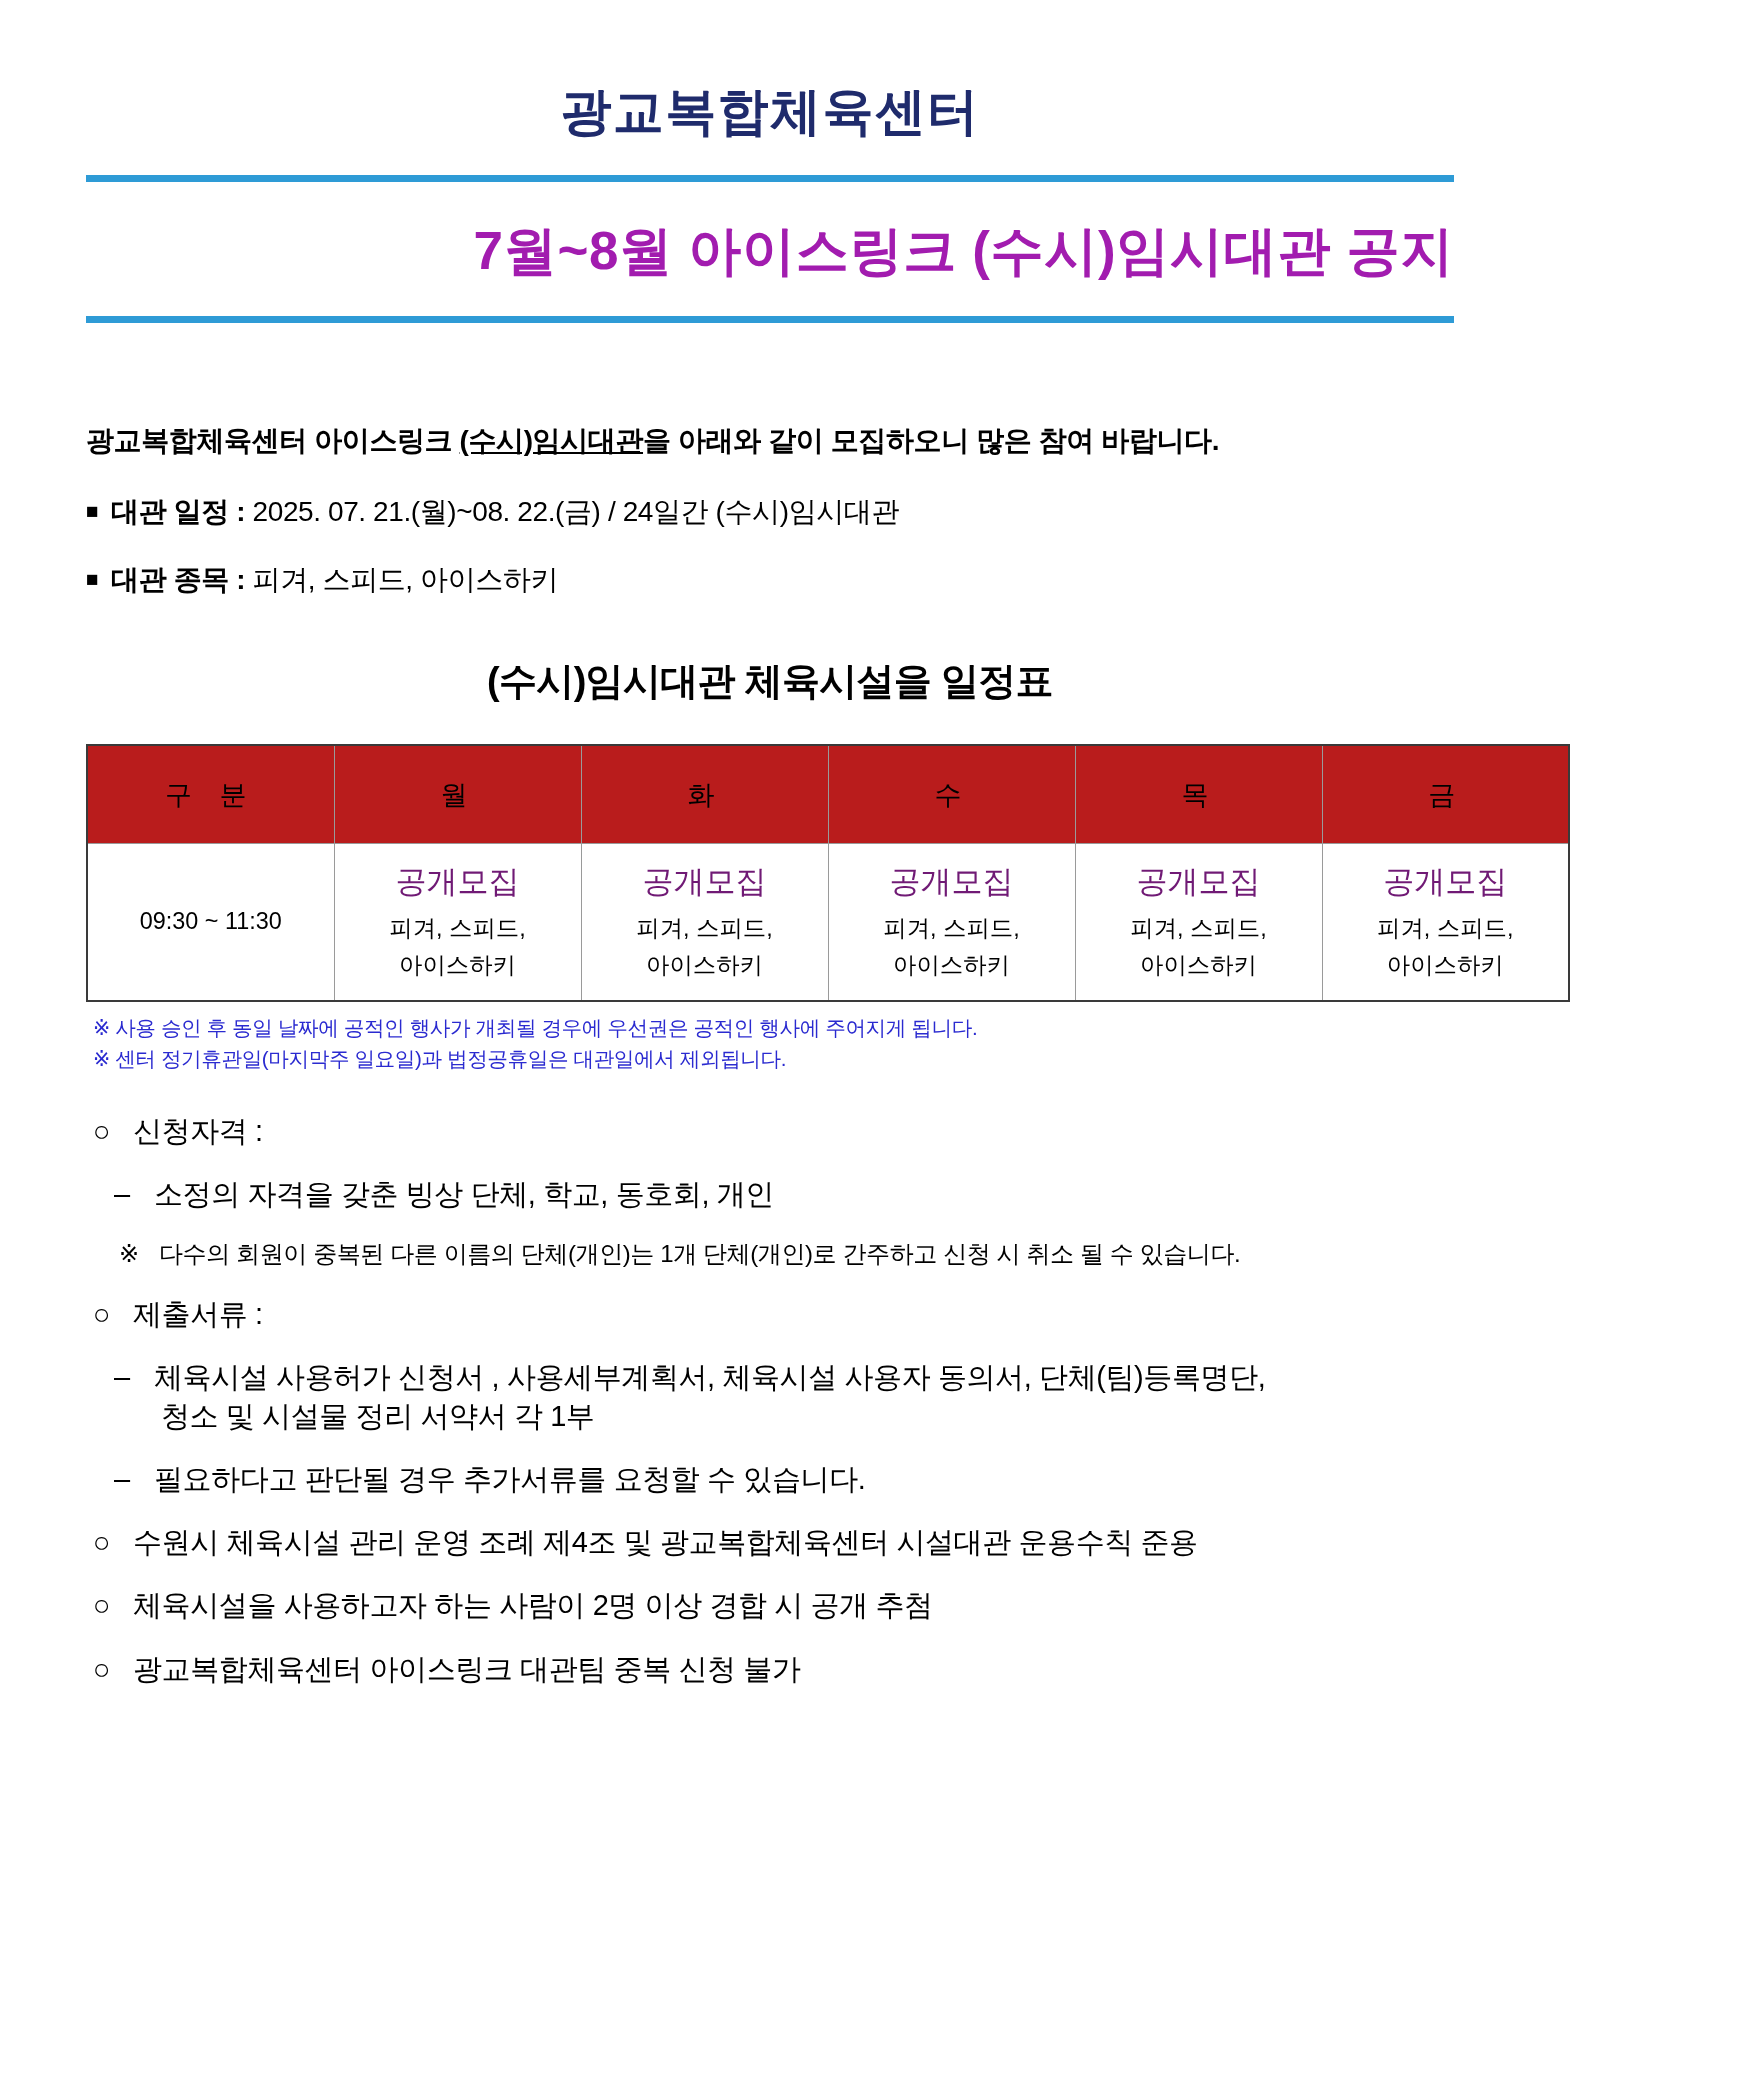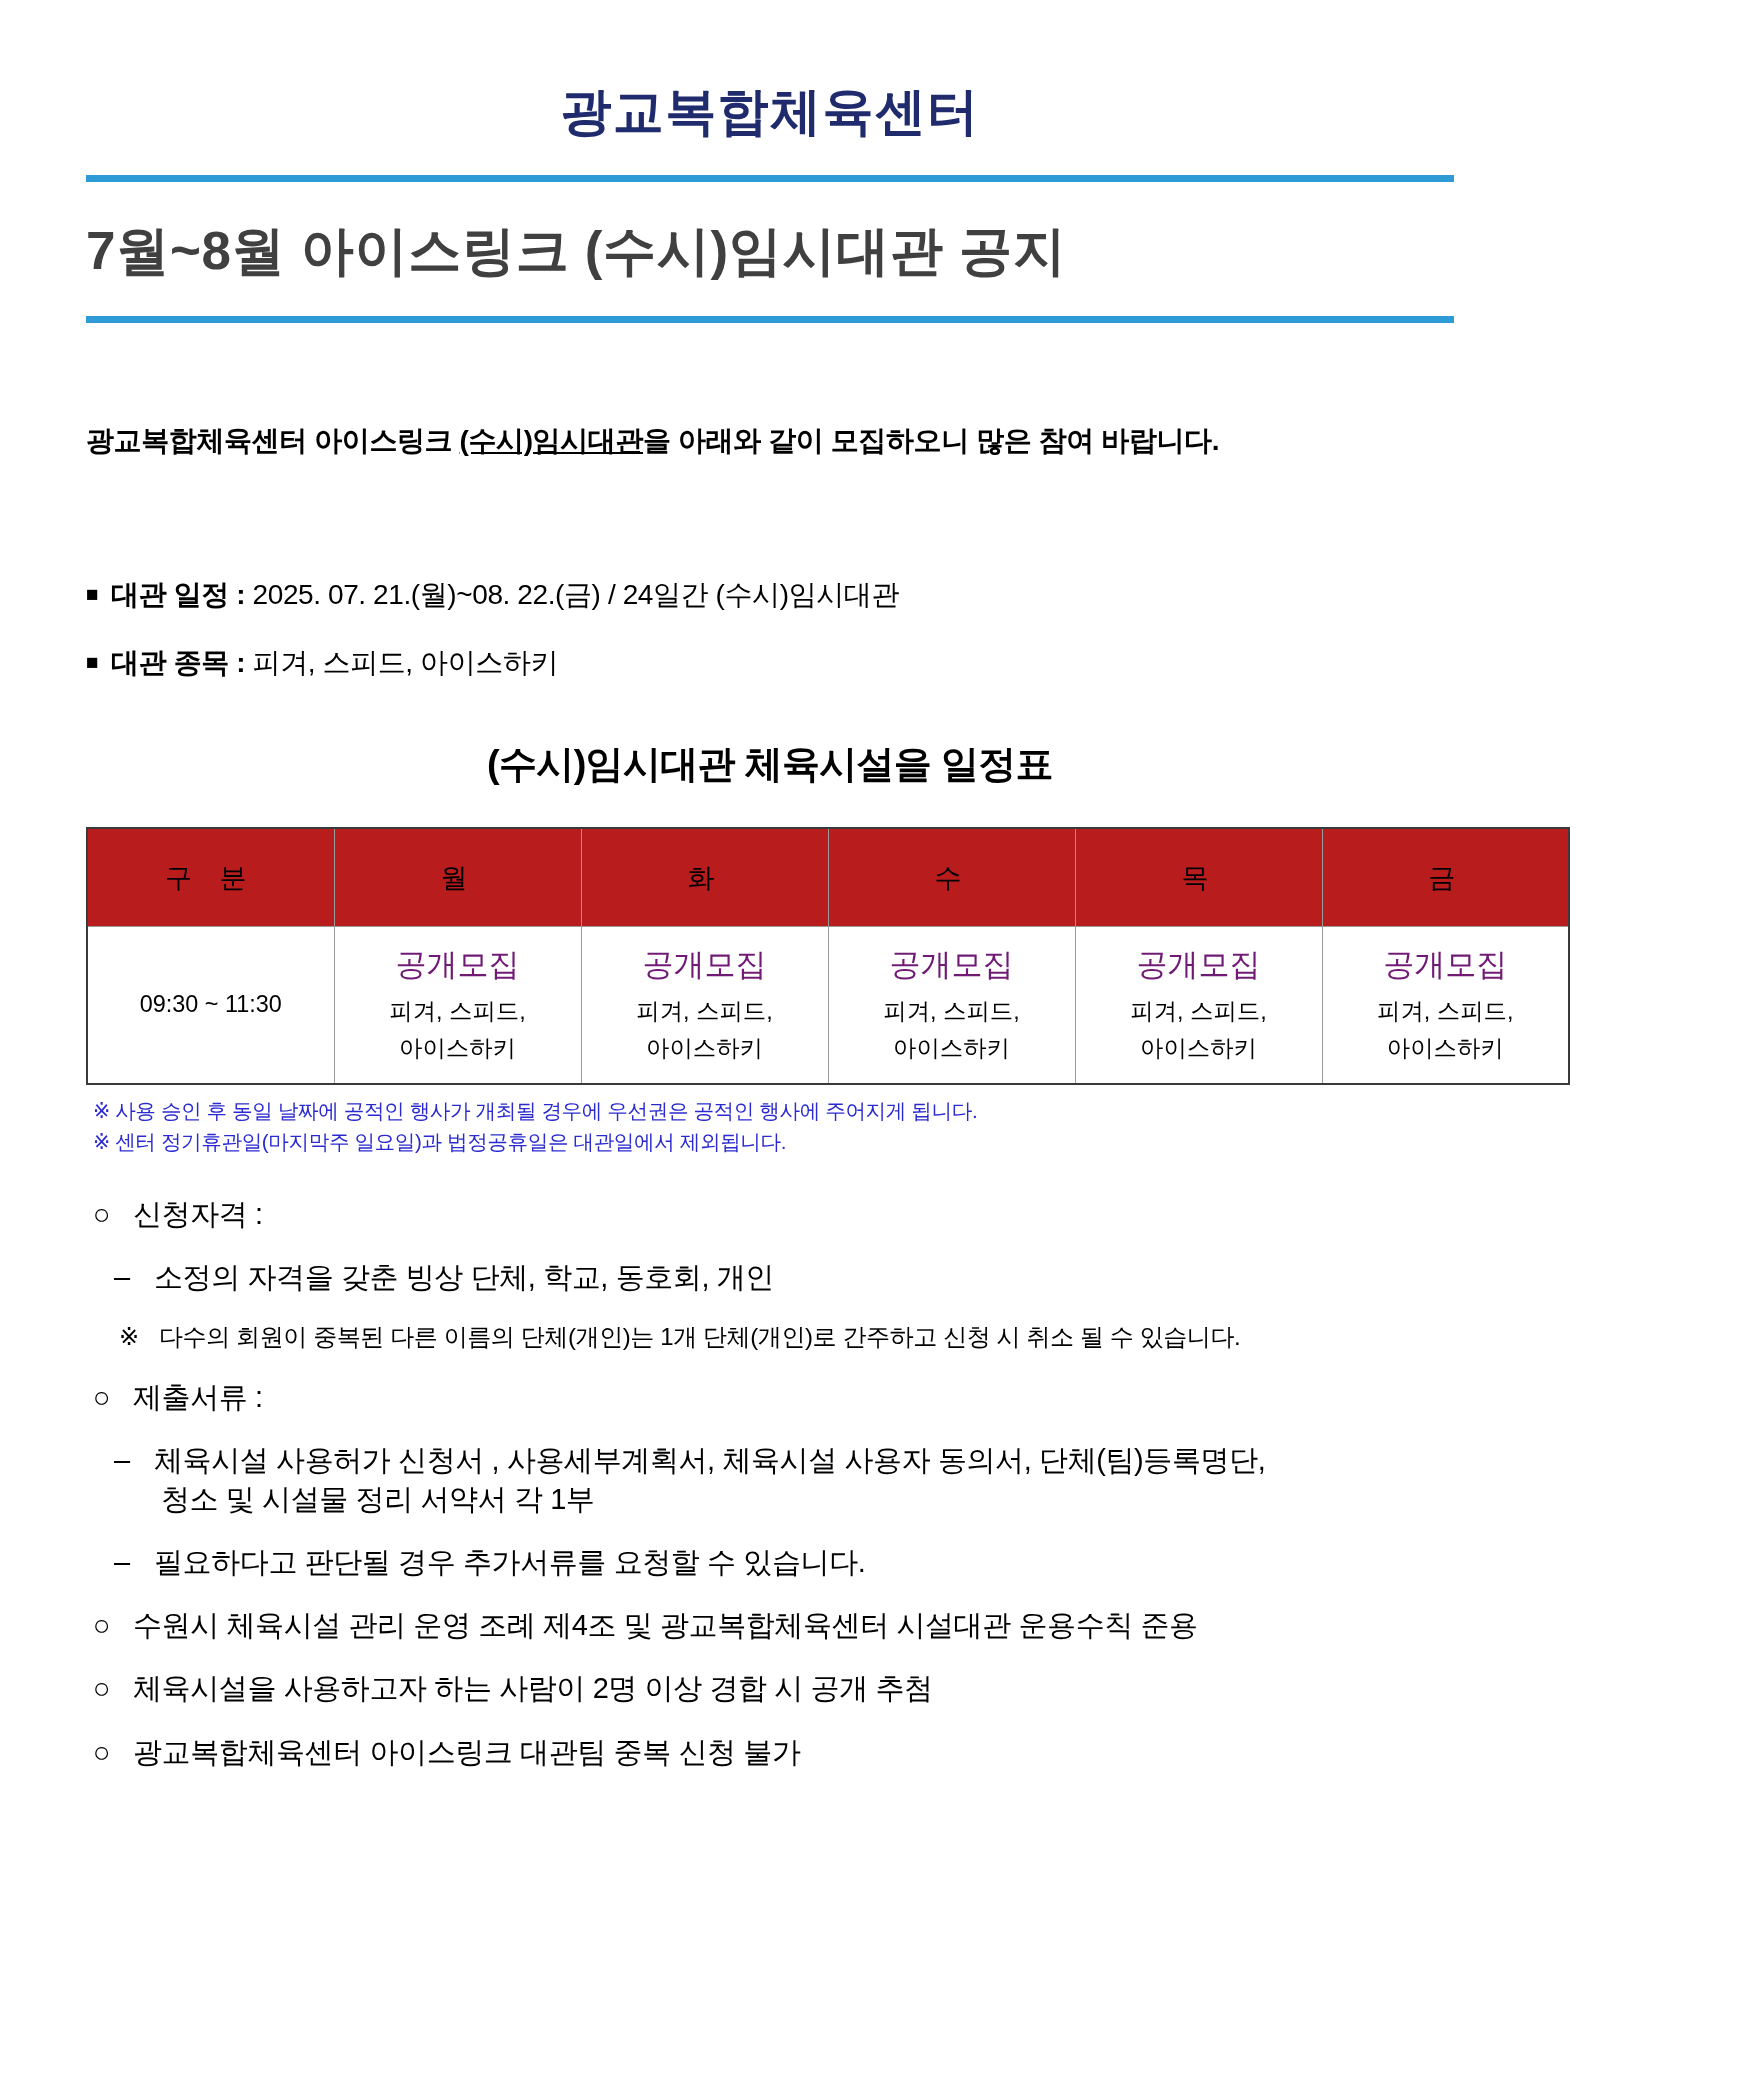--- a/index.html
+++ b/index.html
@@ -31,42 +31,42 @@
     letter-spacing: 1.4px;
     margin: 14px 0 28px 0;
   }
   .rule {
     height: 7px;
     background: #2E9BD6;
     width: 100%;
     margin: 0;
   }
   .doc-title {
-    text-align: left;
+    text-align: right;
     font-size: 53px;
     font-weight: bold;
-    color: #404040;
+    color: #a21caf;
     letter-spacing: 0.7px;
     padding: 34px 0 28px 0;
   }
 
   
   .intro {
     margin-top: 99px;
     font-size: 28px;
     font-weight: bold;
     letter-spacing: -0.4px;
   }
   .intro .u {
     text-decoration: underline;
   }
 
   
   .bullets {
-    margin-top: 116px;
+    margin-top: 33px;
   }
   .bullet-line {
     font-size: 28px;
     margin-bottom: 30px;
     letter-spacing: -0.4px;
   }
   .sq {
     font-size: 21px;
     vertical-align: 2.8px;
     margin-right: 12.8px;

